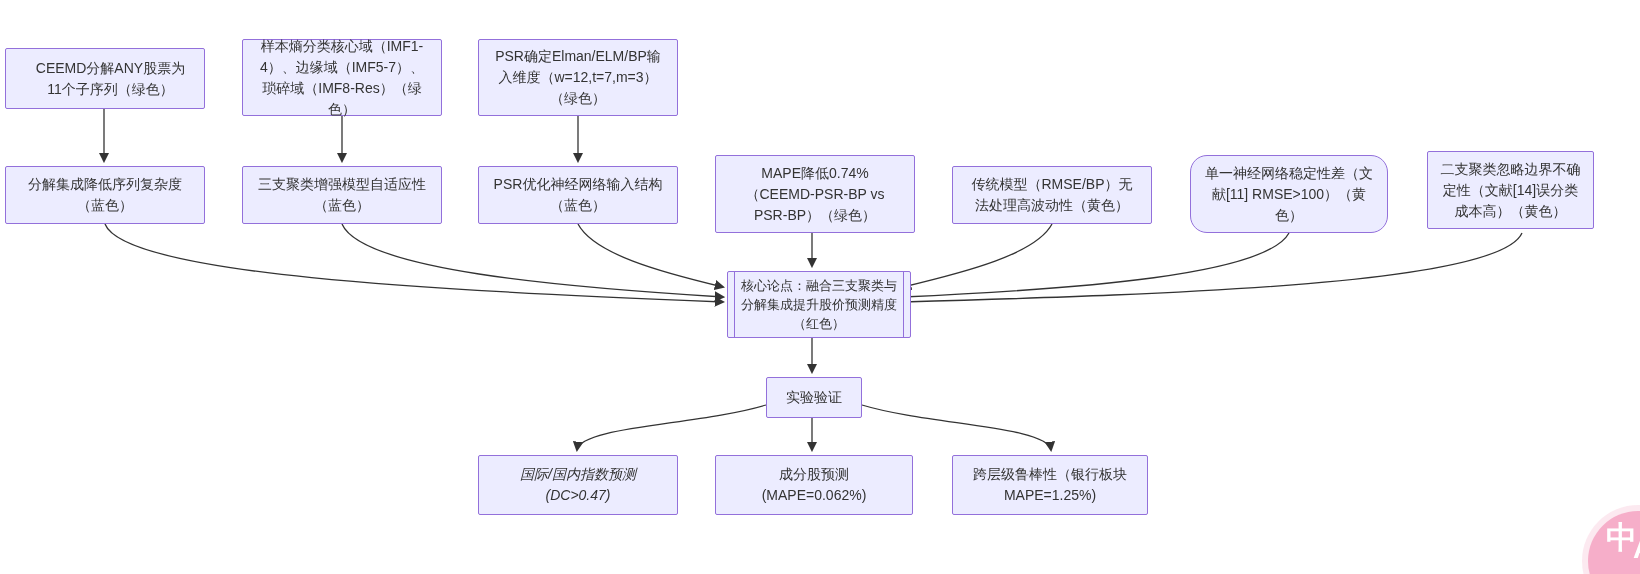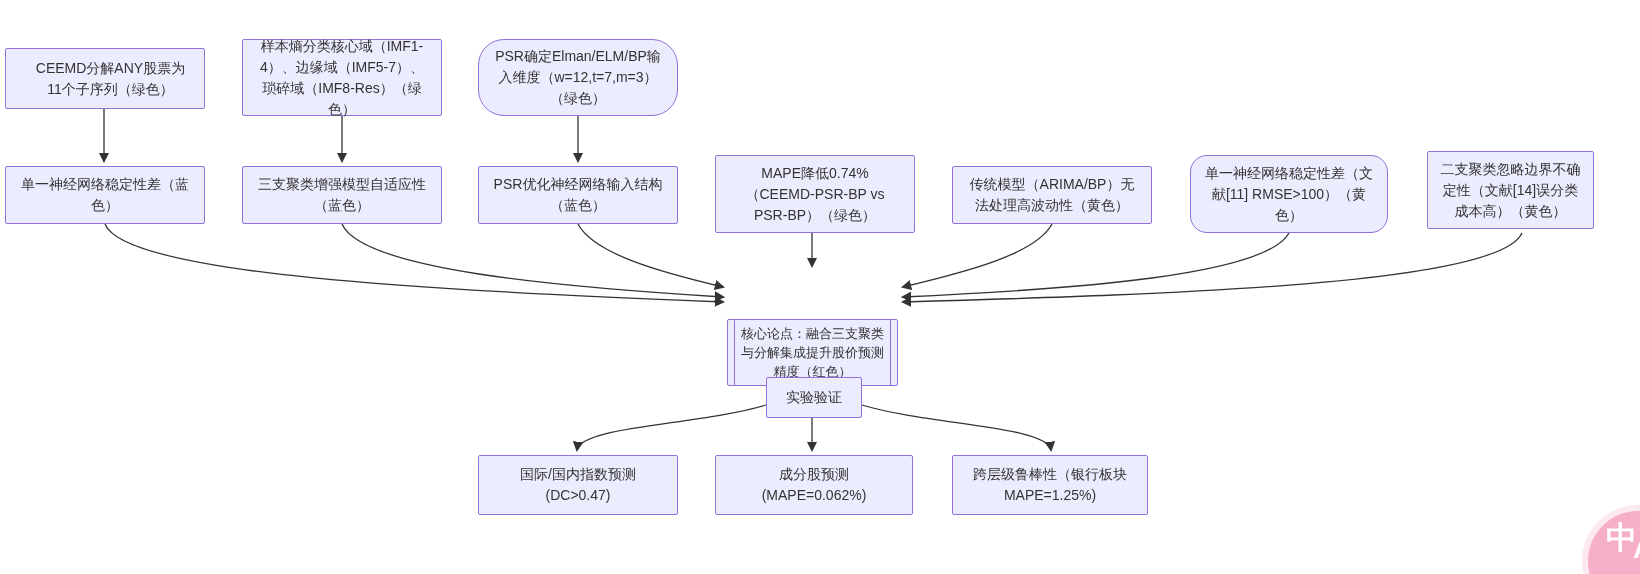--- a/index.html
+++ b/index.html
@@ -25,31 +25,31 @@
     color:var(--text);
     display:flex;align-items:center;justify-content:center;
     text-align:center;
     font-size:14px;line-height:21px;
     padding:4px 12px;
   }
   .node .lbl{display:block;width:100%;}
   
   .n-a   {left:5px;   top:48px;  width:200px;height:61px;padding-left:23px;}
   .n-b   {left:242px; top:39px;  width:200px;height:77px;}
-  .n-c   {left:478px; top:39px;  width:200px;height:77px;border-radius:26px;}
+  .n-c   {left:478px; top:39px;  width:200px;height:77px;}
   .n-d   {left:5px;   top:166px; width:200px;height:58px;}
   .n-e   {left:242px; top:166px; width:200px;height:58px;}
   .n-f   {left:478px; top:166px; width:200px;height:58px;}
   .n-g   {left:715px; top:155px; width:200px;height:78px;}
   .n-h   {left:952px; top:166px; width:200px;height:58px;}
   .n-i   {left:1190px;top:155px; width:198px;height:78px;border-radius:17px;}
   .n-j   {left:1427px;top:151px; width:167px;height:78px;}
-  .n-core{left:727px; top:271px; width:171px;height:67px;font-size:13px;line-height:19px;padding:4px 13px;margin-top:48px;}
+  .n-core{left:727px; top:271px; width:184px;height:67px;font-size:13px;line-height:19px;padding:4px 13px;}
   .n-exp {left:766px; top:377px; width:96px; height:41px;}
-  .n-r1  {left:478px; top:455px; width:200px;height:60px;padding:4px 36px;}
+  .n-r1  {left:478px; top:455px; width:200px;height:60px;padding:4px 36px;font-style:italic;}
   .n-r2  {left:715px; top:455px; width:198px;height:60px;padding:11px 30px;}
   .n-r3  {left:952px; top:455px; width:196px;height:60px;}
   
   .subroutine::before,.subroutine::after{
     content:"";position:absolute;top:0;bottom:0;width:1px;background:var(--node_border);
   }
   .subroutine::before{left:6px;}
   .subroutine::after{right:6px;}
   
   .badge{
@@ -92,33 +92,33 @@
     <span class="lbl">CEEMD分解ANY股票为11个子序列（绿色）</span>
   </div>
   <div class="node n-b">
     <span class="lbl">样本熵分类核心域（IMF1-4）、边缘域（IMF5-7）、琐碎域（IMF8-Res）（绿色）</span>
   </div>
   <div class="node n-c">
     <span class="lbl">PSR确定Elman/ELM/BP输入维度（w=12,t=7,m=3）（绿色）</span>
   </div>
 
   <div class="node n-d">
-    <span class="lbl">单一神经网络稳定性差（蓝色）</span>
+    <span class="lbl">分解集成降低序列复杂度（蓝色）</span>
   </div>
   <div class="node n-f">
     <span class="lbl">PSR优化神经网络输入结构（蓝色）</span>
   </div>
   <div class="node n-e">
     <span class="lbl">三支聚类增强模型自适应性（蓝色）</span>
   </div>
   <div class="node n-g">
     <span class="lbl">MAPE降低0.74%（CEEMD-PSR-BP vs PSR-BP）（绿色）</span>
   </div>
   <div class="node n-h">
-    <span class="lbl">传统模型（ARIMA/BP）无法处理高波动性（黄色）</span>
+    <span class="lbl">传统模型（RMSE/BP）无法处理高波动性（黄色）</span>
   </div>
   <div class="node n-i">
     <span class="lbl">单一神经网络稳定性差（文献[11] RMSE&gt;100）（黄色）</span>
   </div>
   <div class="node n-j">
     <span class="lbl">二支聚类忽略边界不确定性（文献[14]误分类成本高）（黄色）</span>
   </div>
 
   <div class="node subroutine n-core">
     <span class="lbl">核心论点：融合三支聚类与分解集成提升股价预测精度（红色）</span>

